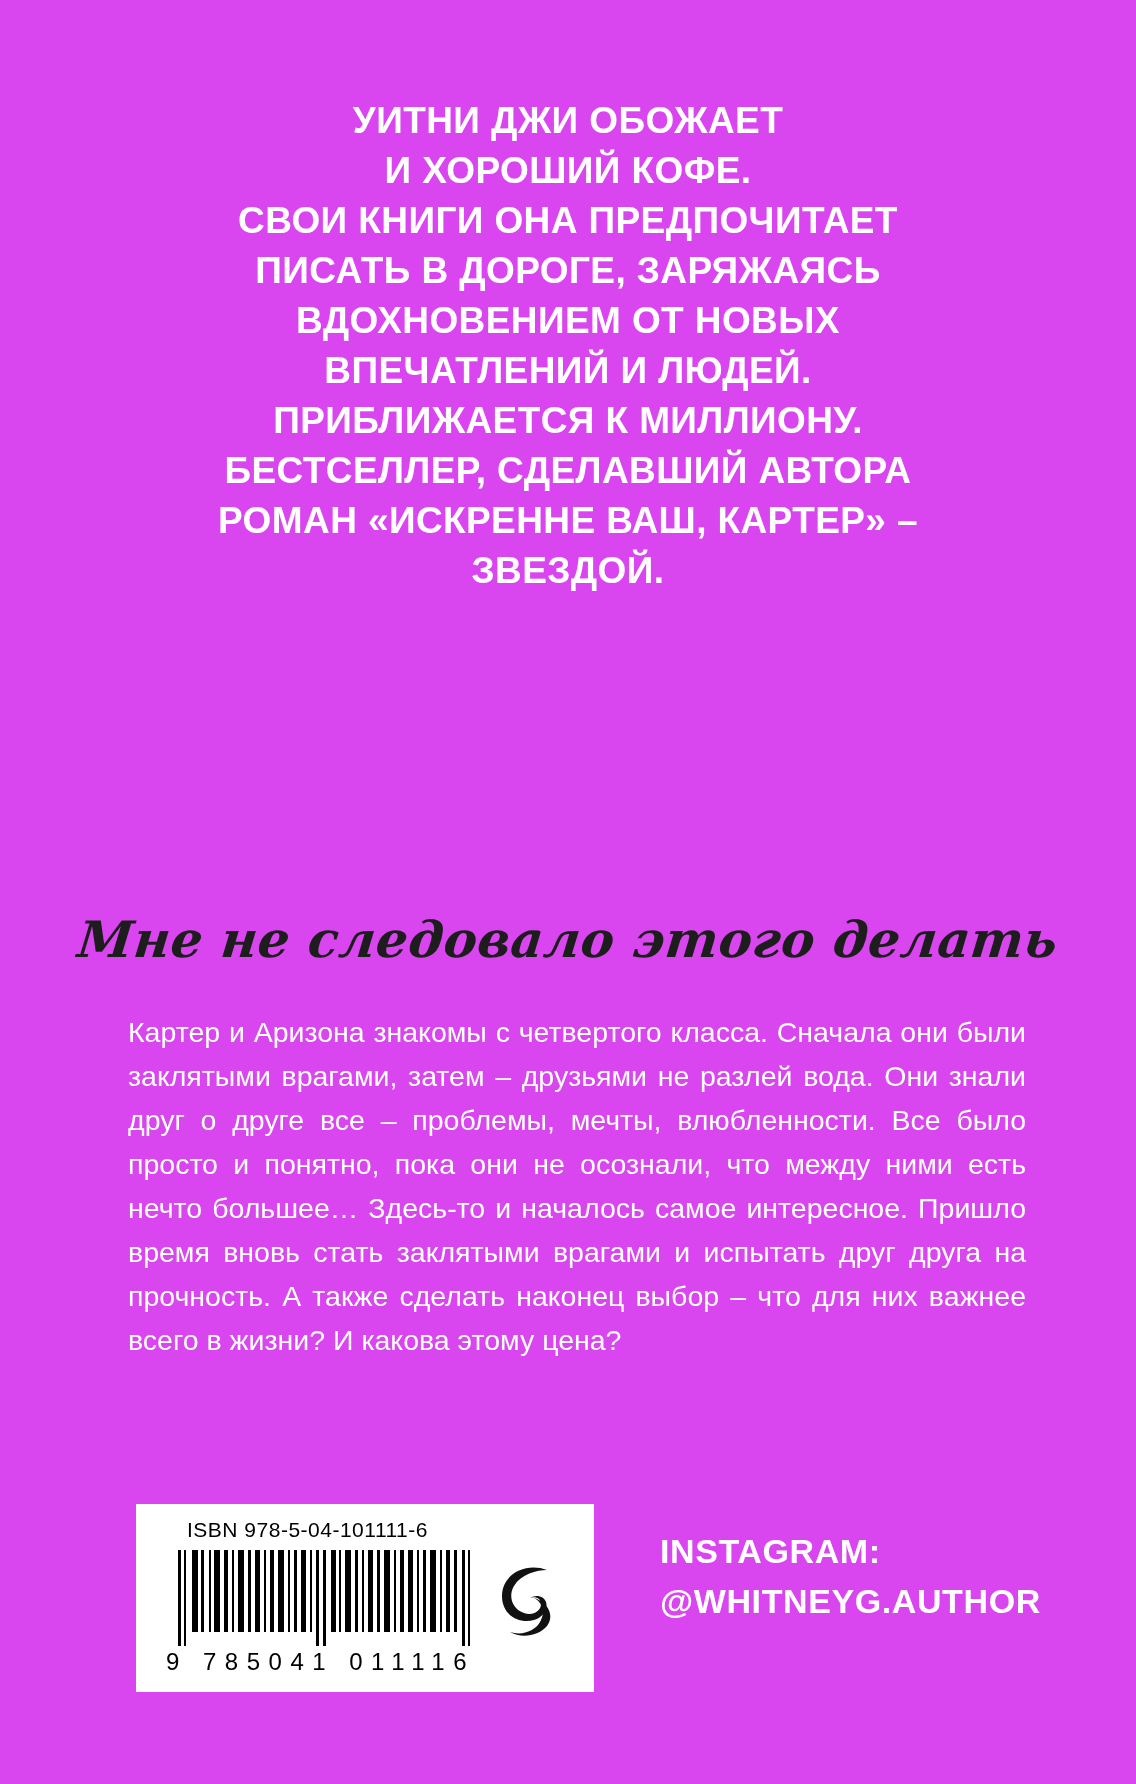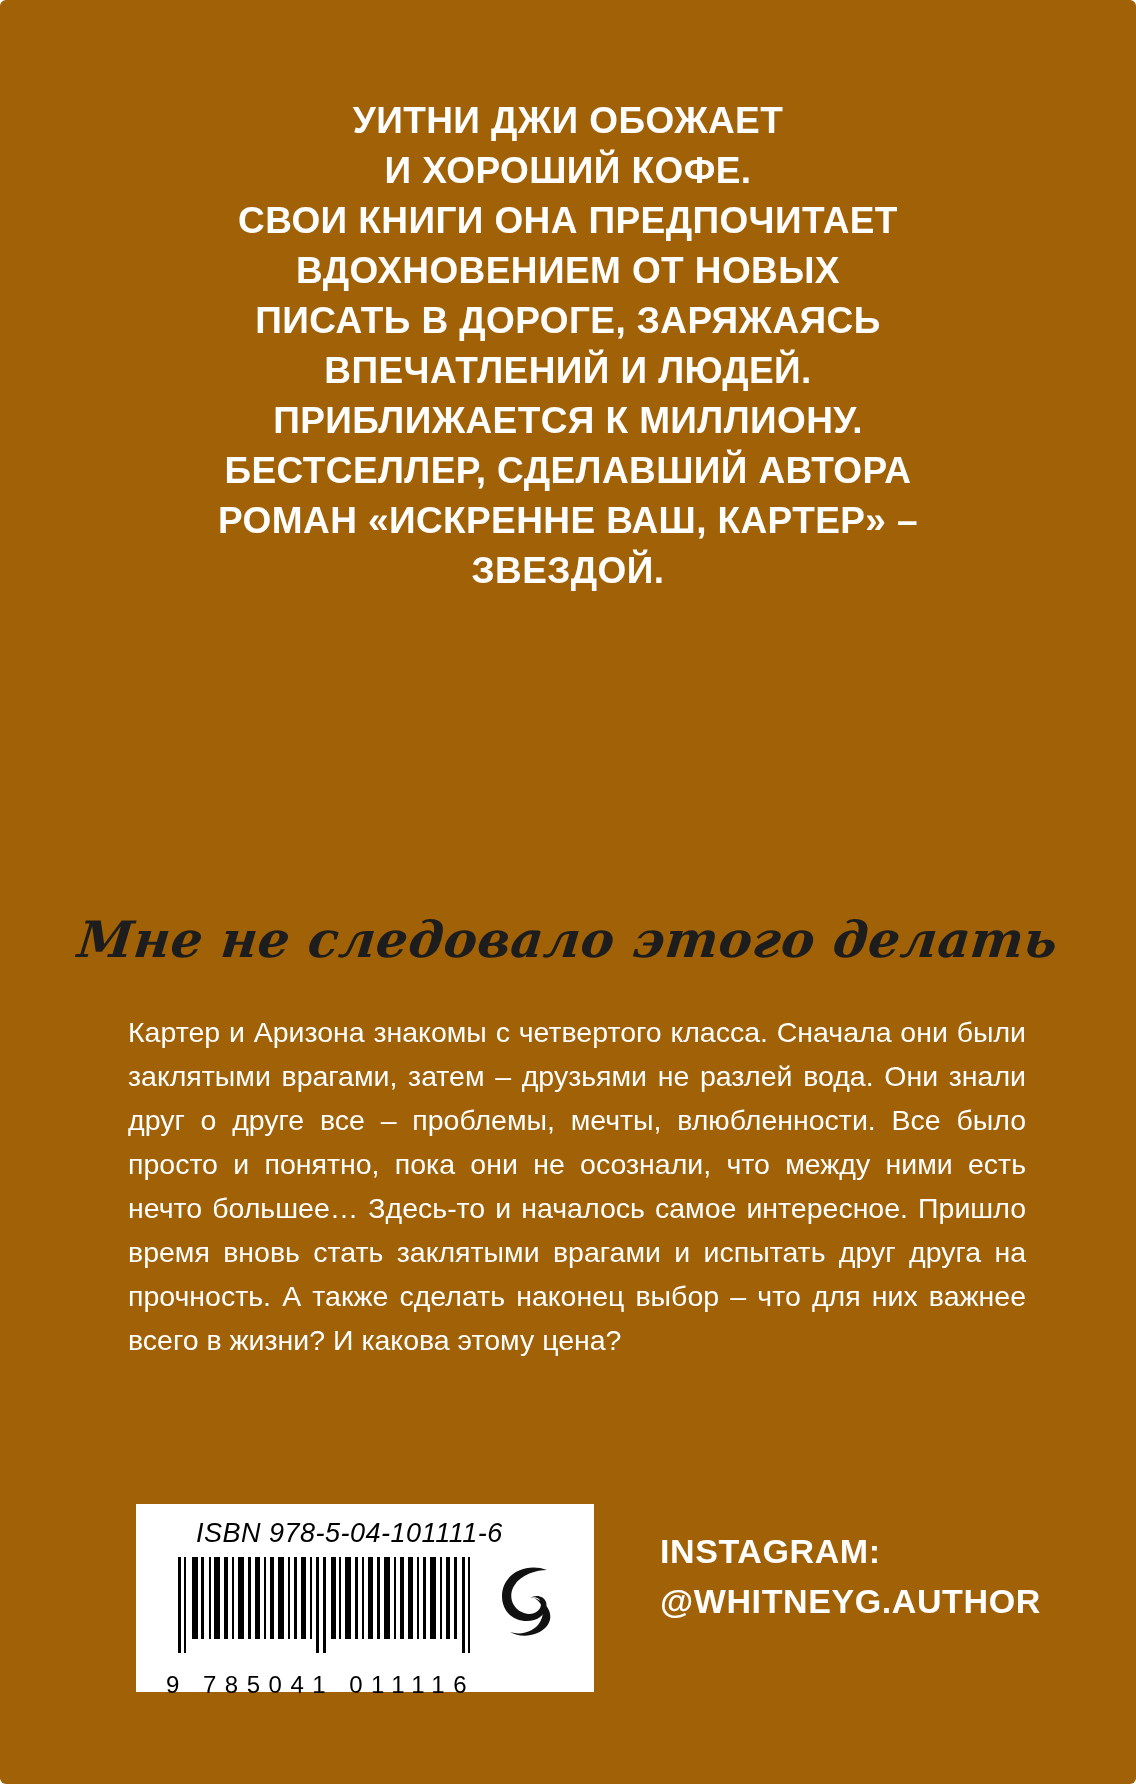--- a/index.html
+++ b/index.html
@@ -10,24 +10,23 @@
   body {
     width: 1136px;
     height: 1784px;
     font-family: "Liberation Sans", sans-serif;
     overflow: hidden;
   }
   .cover {
     position: relative;
     width: 1136px;
     height: 1784px;
-    background: #a16207;
+    background: #d946ef;
     box-sizing: border-box;
     overflow: hidden;
-    border-radius: 6px;
   }
 
   
   .author-blurb {
     position: absolute;
     left: 0;
     right: 0;
     top: 96px;
     padding: 0 84px;
     box-sizing: border-box;
@@ -87,36 +86,35 @@
     left: 136px;
     top: 20px;
     width: 458px;
     height: 188px;
     background: #ffffff;
     box-sizing: border-box;
     padding: 14px 18px 8px 18px;
   }
   .isbn-text {
     font-family: "Liberation Sans", sans-serif;
-    font-size: 27px;
+    font-size: 21px;
     color: #000000;
     letter-spacing: 0.5px;
-    margin-left: 42px;
-    font-style: italic;
+    margin-left: 33px;
   }
   .barcode {
     margin-top: 8px;
     margin-left: 22px;
     width: 318px;
     height: 96px;
     display: block;
   }
   .barcode-digits {
     margin-left: 12px;
-    margin-top: 18px;
+    margin-top: 2px;
     font-family: "Liberation Sans", sans-serif;
     font-size: 24px;
     letter-spacing: 8.5px;
     color: #000000;
     white-space: nowrap;
   }
   .eksmo-logo {
     position: absolute;
     right: 26px;
     top: 54px;
@@ -138,22 +136,22 @@
 </style>
 </head>
 <body>
 
 <div class="cover">
 
   <div class="author-blurb">
     <div class="line">УИТНИ ДЖИ ОБОЖАЕТ</div>
     <div class="line">И ХОРОШИЙ КОФЕ.</div>
     <div class="line">СВОИ КНИГИ ОНА ПРЕДПОЧИТАЕТ</div>
+    <div class="line">ПИСАТЬ В ДОРОГЕ, ЗАРЯЖАЯСЬ</div>
     <div class="line">ВДОХНОВЕНИЕМ ОТ НОВЫХ</div>
-    <div class="line">ПИСАТЬ В ДОРОГЕ, ЗАРЯЖАЯСЬ</div>
     <div class="line">ВПЕЧАТЛЕНИЙ И ЛЮДЕЙ.</div>
     <div class="line">ПРИБЛИЖАЕТСЯ К МИЛЛИОНУ.</div>
     <div class="line">БЕСТСЕЛЛЕР, СДЕЛАВШИЙ АВТОРА</div>
     <div class="line">РОМАН «ИСКРЕННЕ ВАШ, КАРТЕР» –</div>
     <div class="line">ЗВЕЗДОЙ.</div>
   </div>
 
   <div class="script-title">Мне не следовало этого делать</div>
 
   <div class="annotation">

